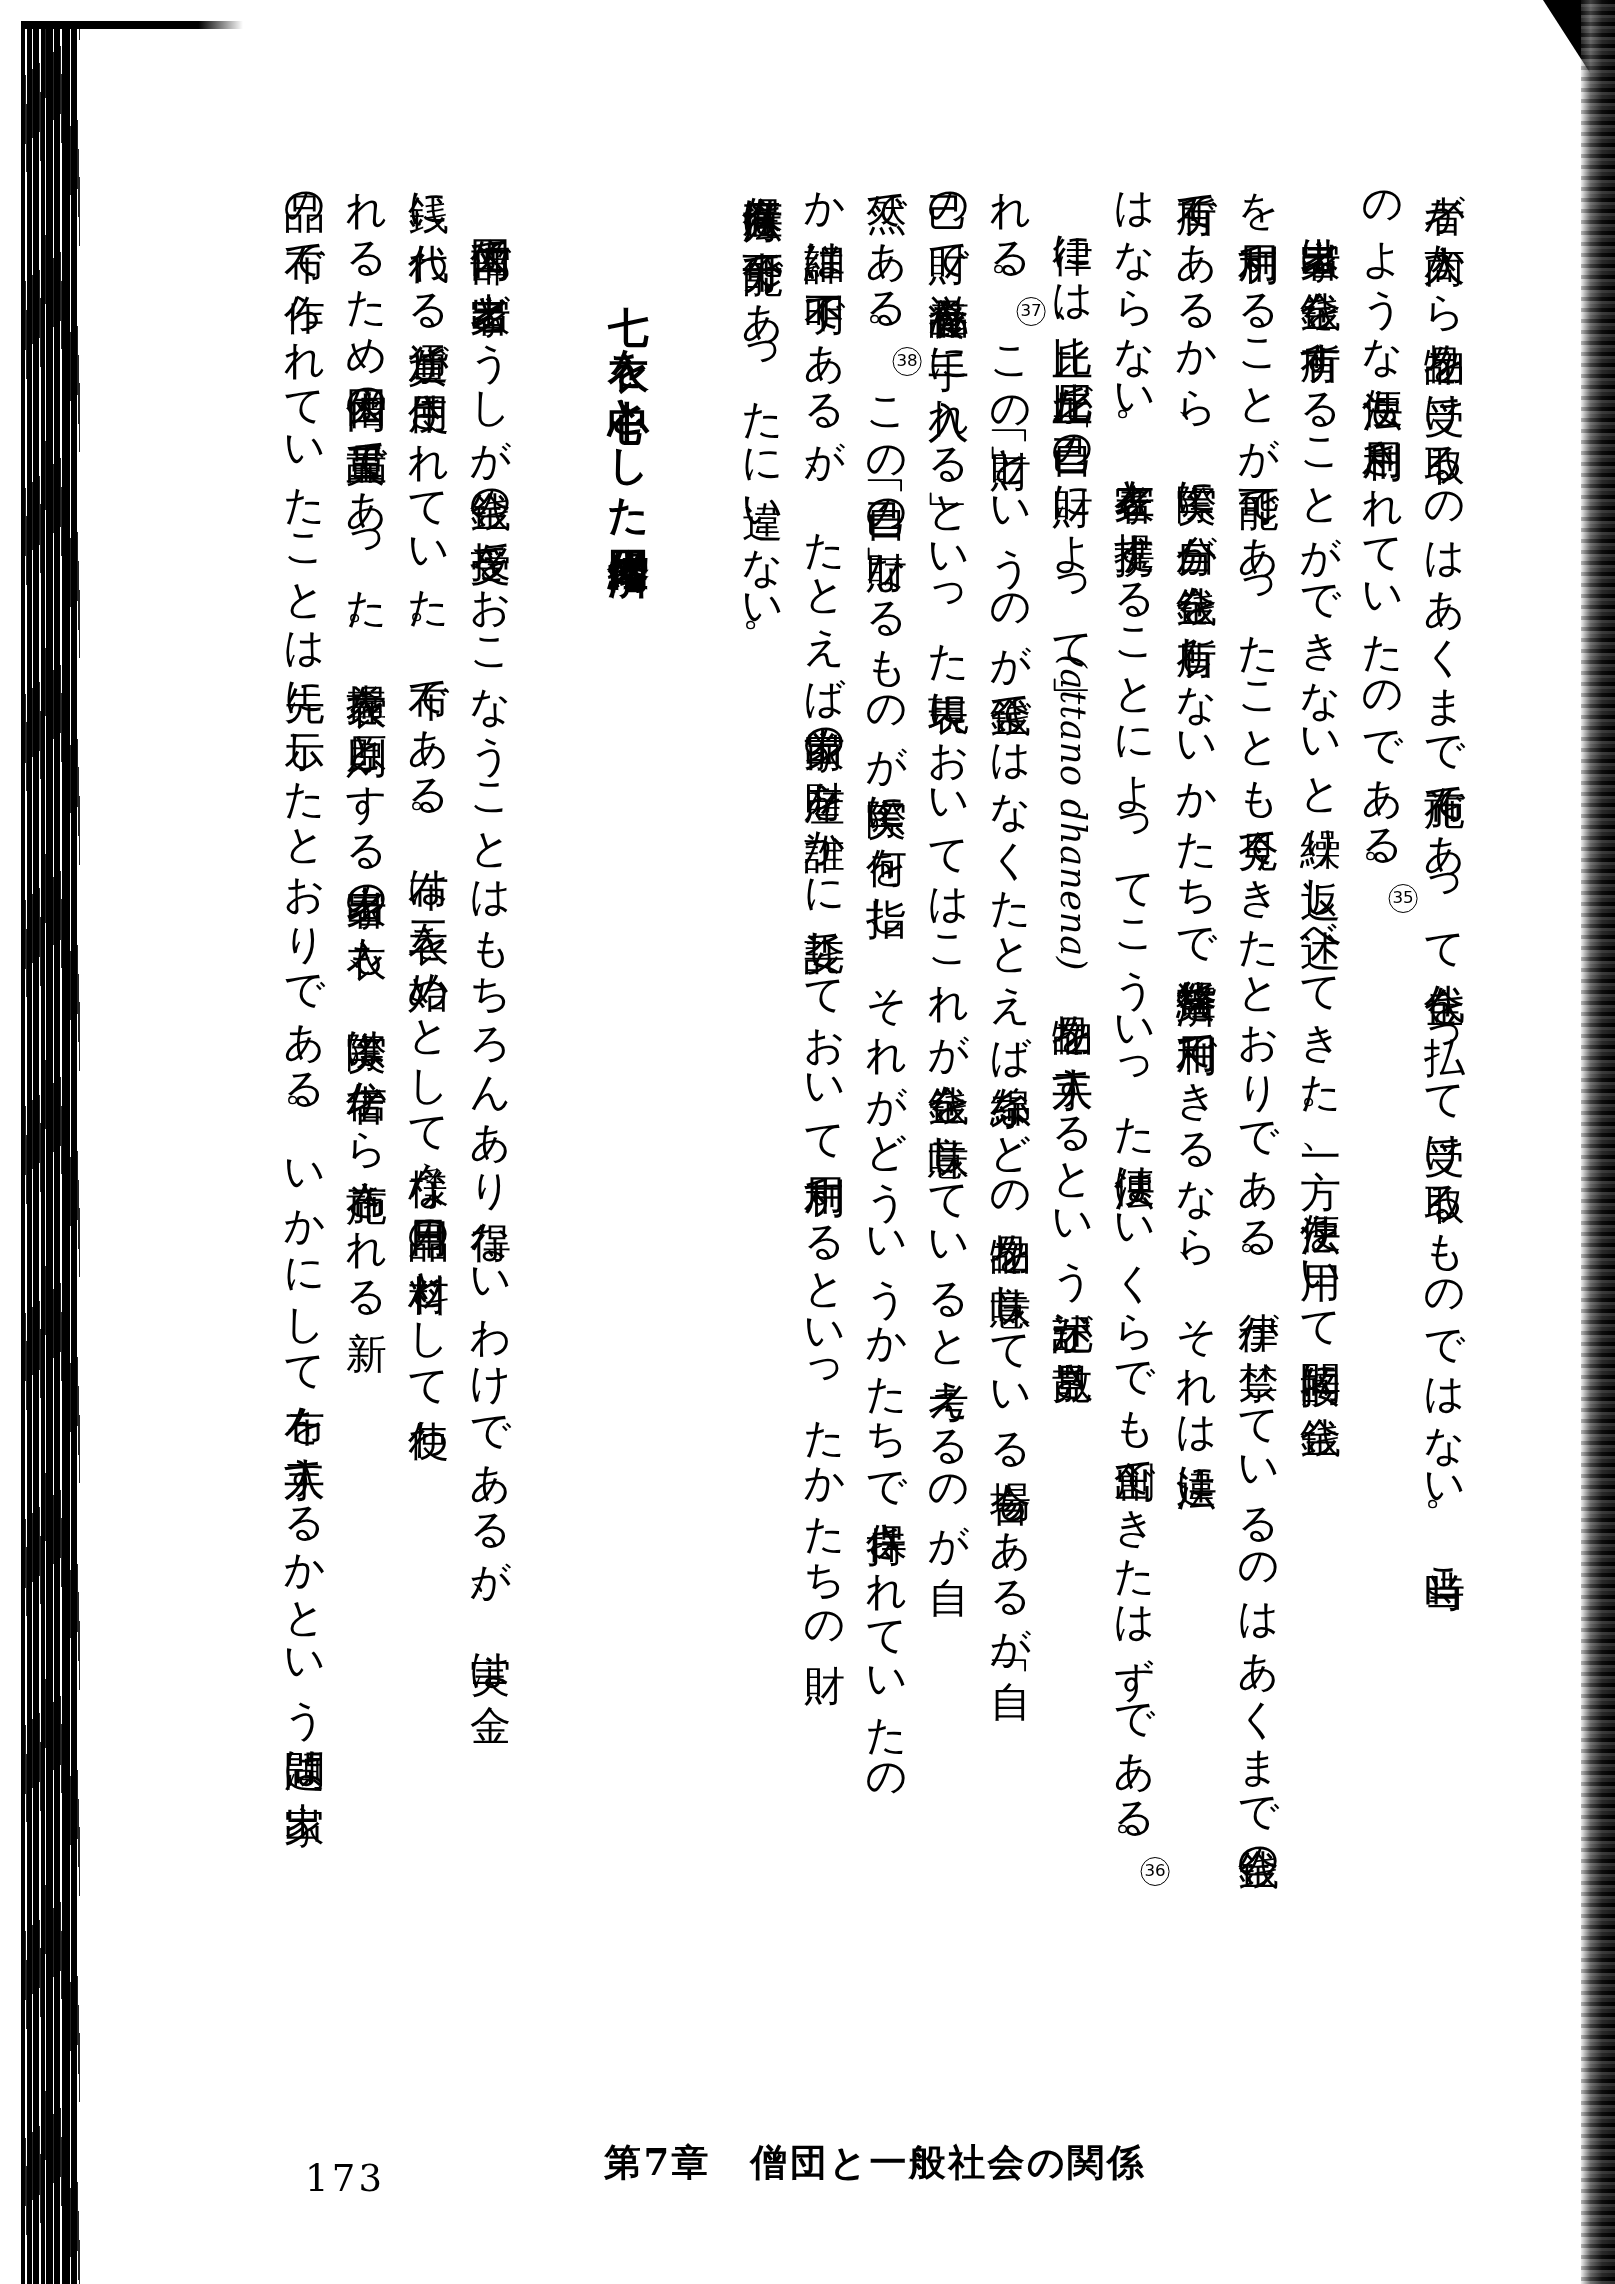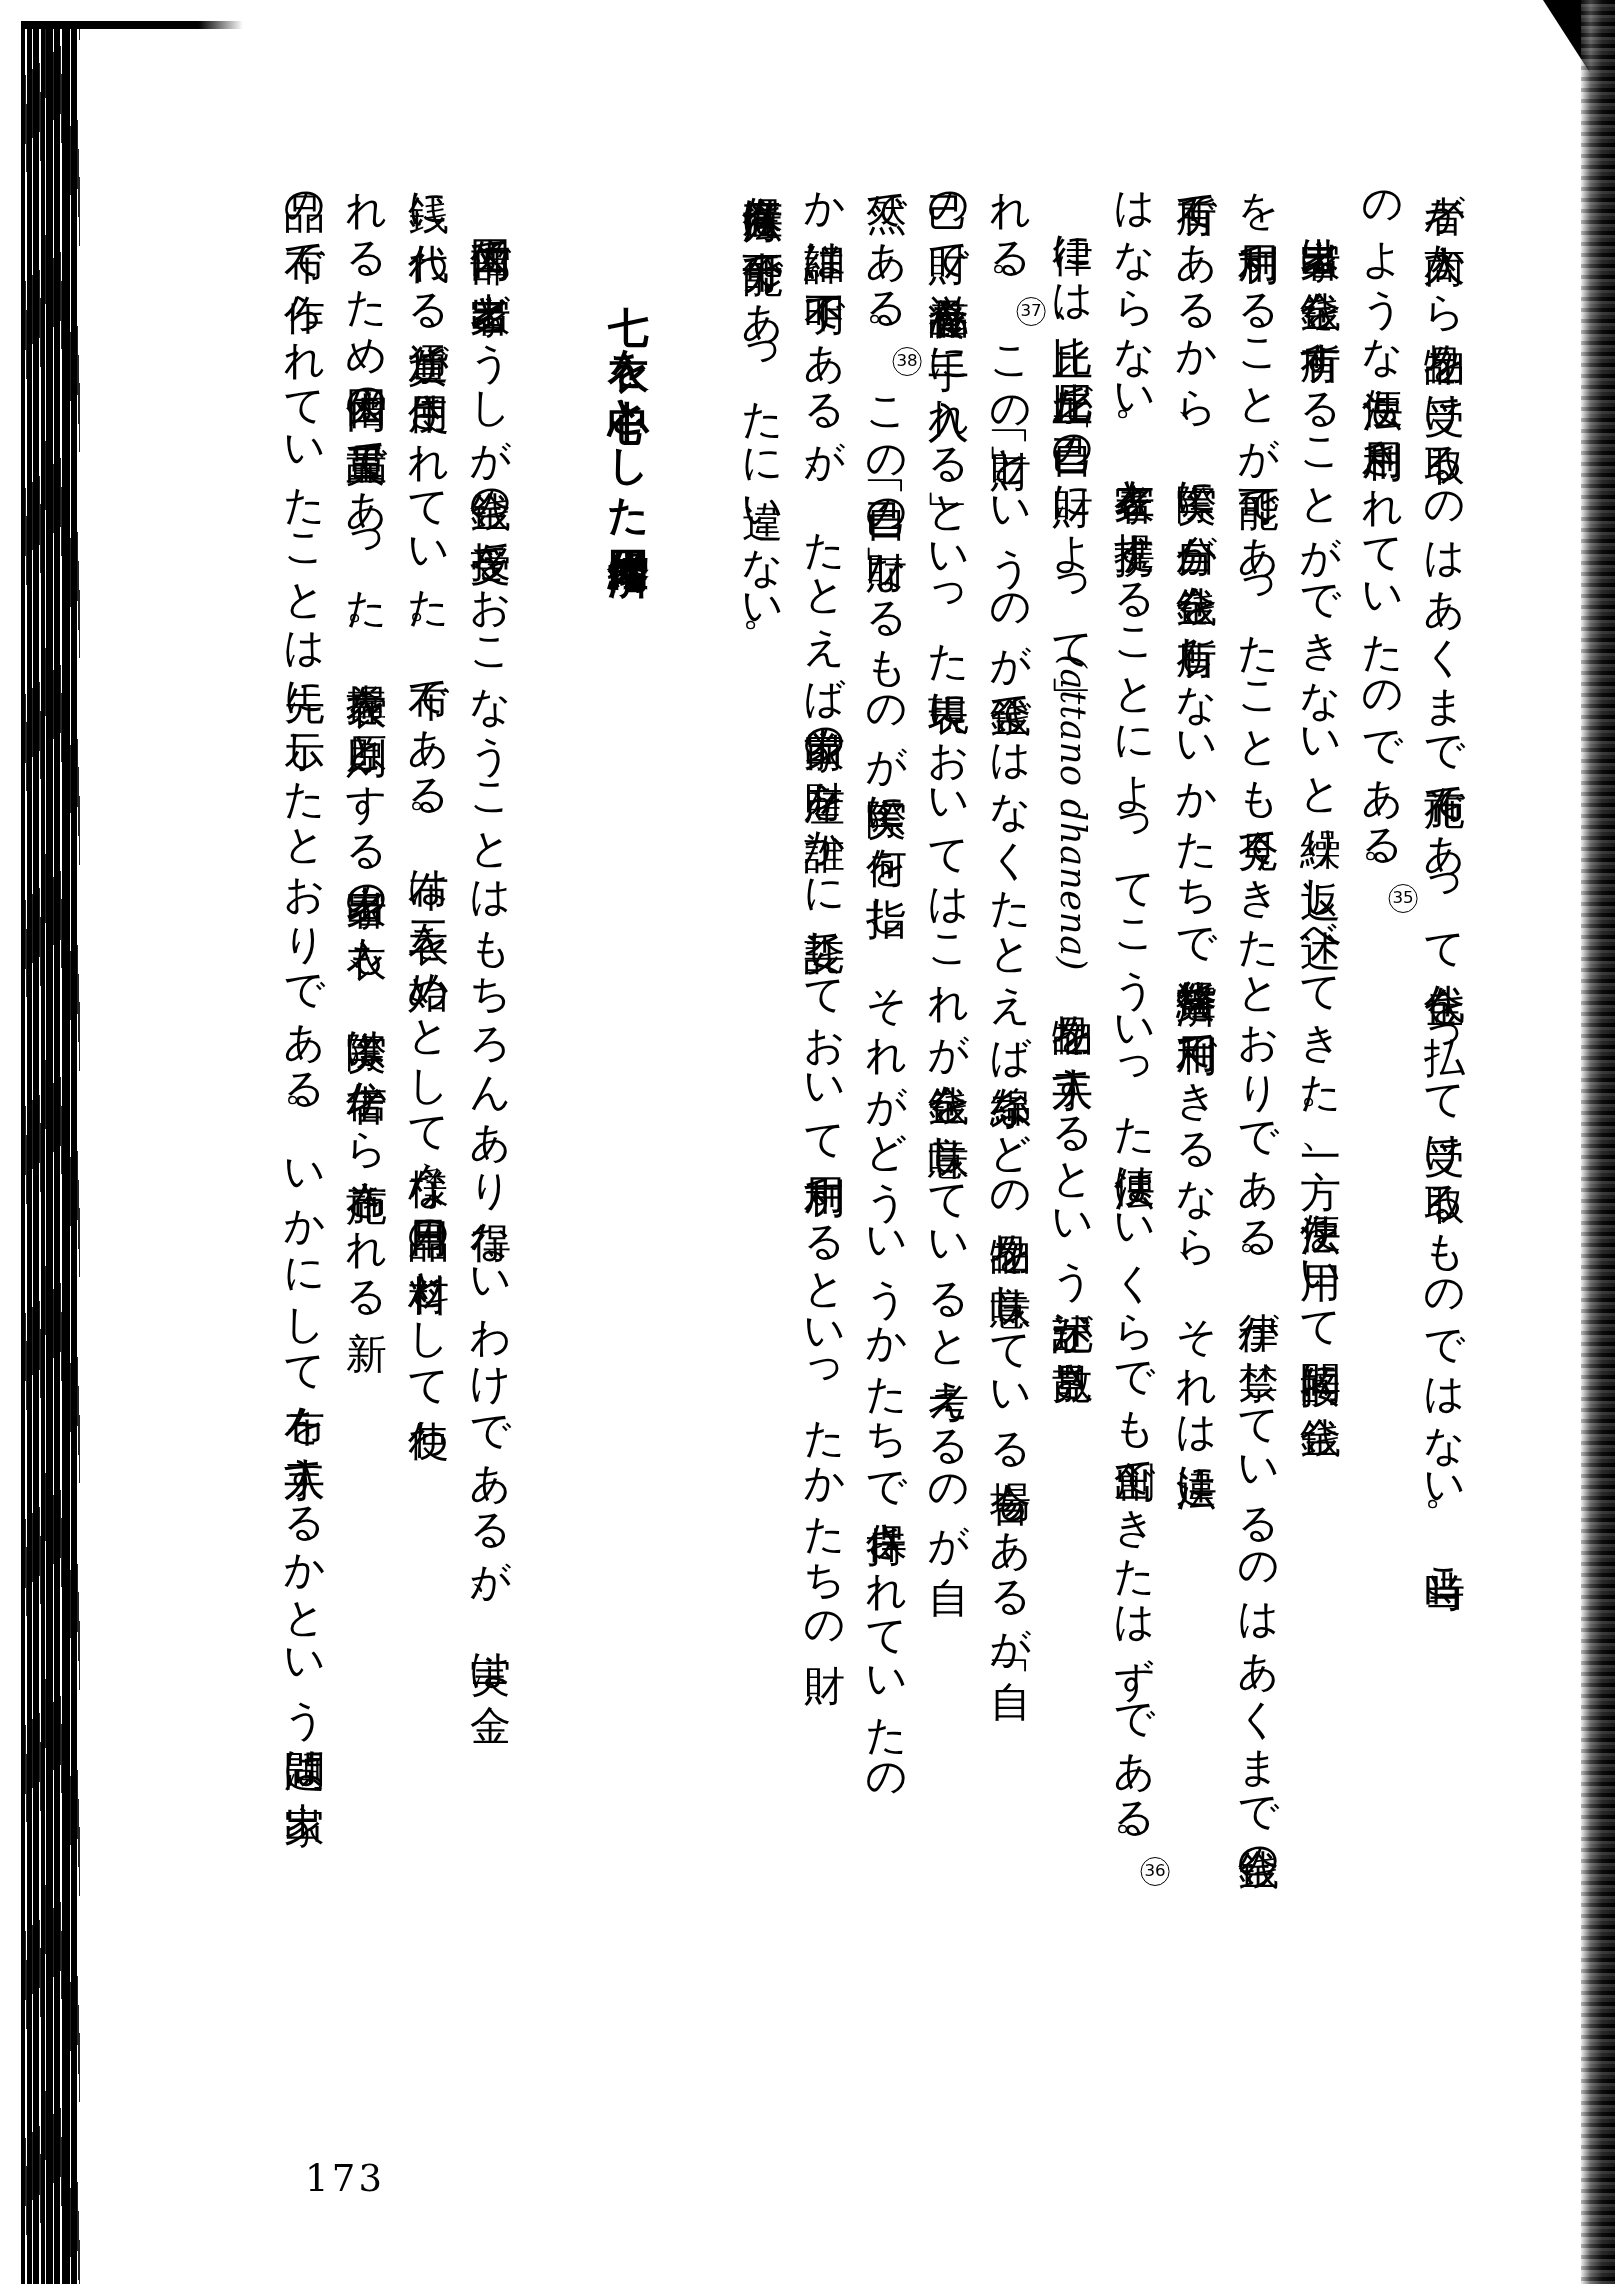--- a/index.html
+++ b/index.html
@@ -127,14 +127,15 @@
     <div class="col">産保有方法は十分可能であったに違いない。</div>
     <div class="col heading">七　衣を中心とした僧団内経済</div>
     <div class="col">　僧団内部で出家者どうしが金銭の授受をおこなうことはもちろんあり得ないわけであるが、実は金</div>
     <div class="col">銭に代わる通貨が使用されていた。布である。布は三衣を始めとして様々な日用品の材料として使わ</div>
     <div class="col">れるため僧団内の貴重品であった。糞掃衣を原則とする出家者の衣も、実際は信者から布施される新</div>
     <div class="col">品の布で作られていたことは先に示したとおりである。いかにして布を入手するかという問題は出家</div>
   </div>
 
 <div class="footer">
   <span class="page-number">173</span>
+  <span class="chapter-title">第7章　僧団と一般社会の関係</span>
 </div>
 
 
 </body></html>

